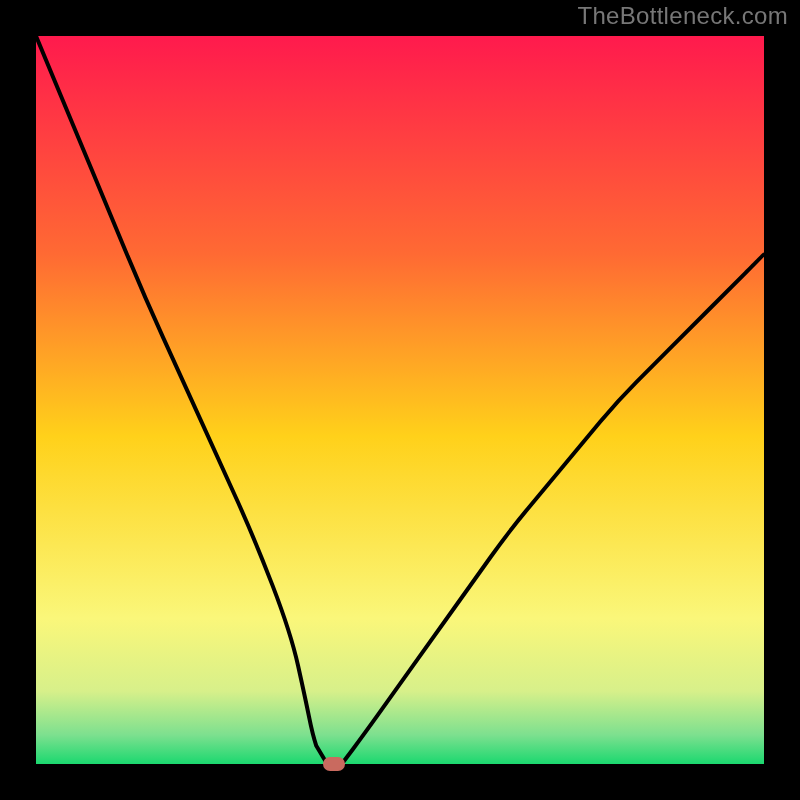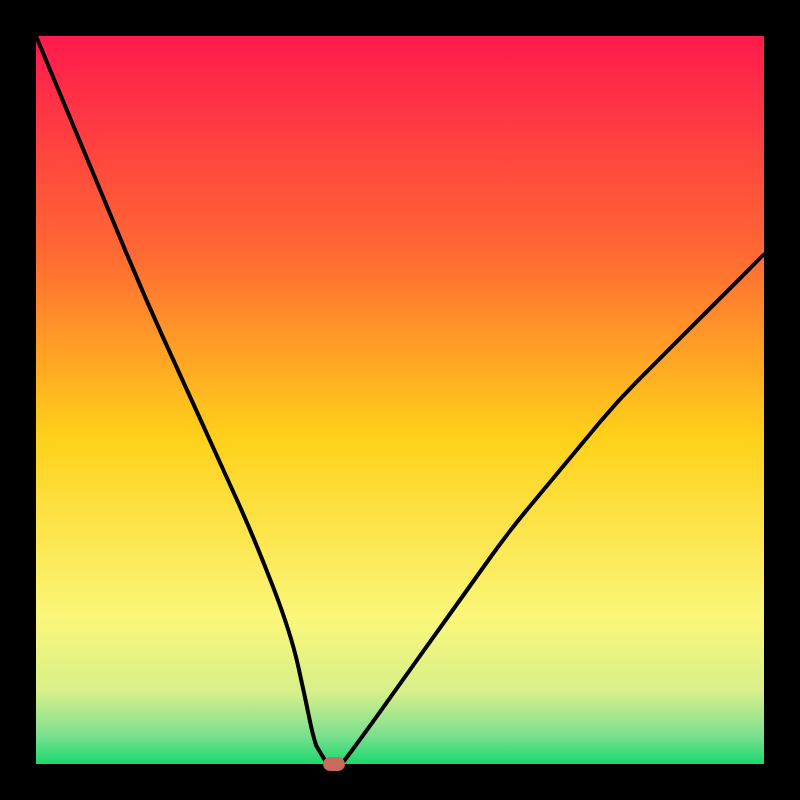--- a/index.html
+++ b/index.html
@@ -45,20 +45,21 @@
     height: 14px;
     border-radius: 7px;
     background: #c96a5f;
     transform: translate(-50%, -50%);
   }
 </style>
 </head>
 <body>
 
 <div class="outer">
+  <div class="watermark">TheBottleneck.com</div>
 
   <div class="plot-wrap">
     <svg class="plot" viewBox="0 0 728 728" preserveAspectRatio="none">
       <defs>
         <linearGradient id="bg-grad" x1="0" y1="0" x2="0" y2="1">
           <stop id="g0" offset="0%" stop-color="#ff1a4d"></stop>
           <stop id="g1" offset="30%" stop-color="#ff6a33"></stop>
           <stop id="g2" offset="55%" stop-color="#ffd11a"></stop>
           <stop id="g3" offset="80%" stop-color="#faf77a"></stop>
           <stop id="g4" offset="90%" stop-color="#d7f08a"></stop>

